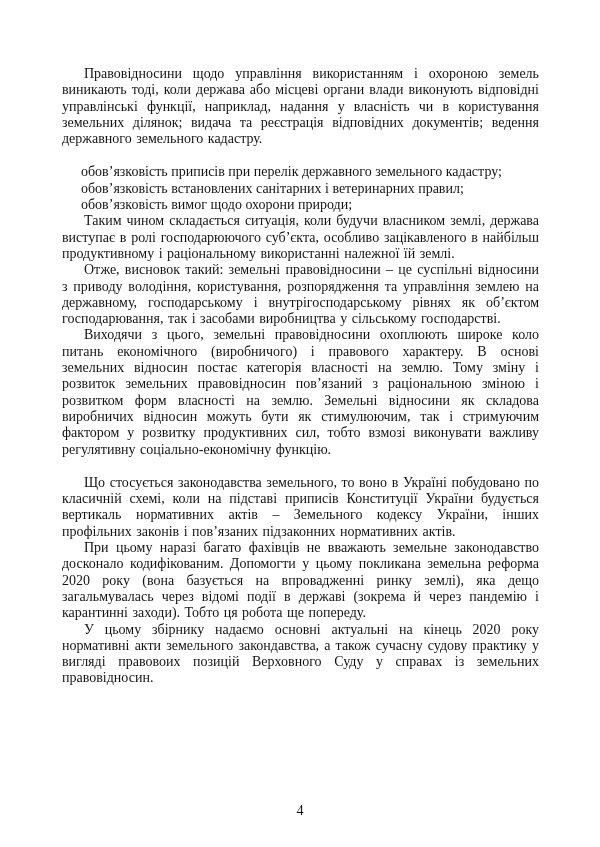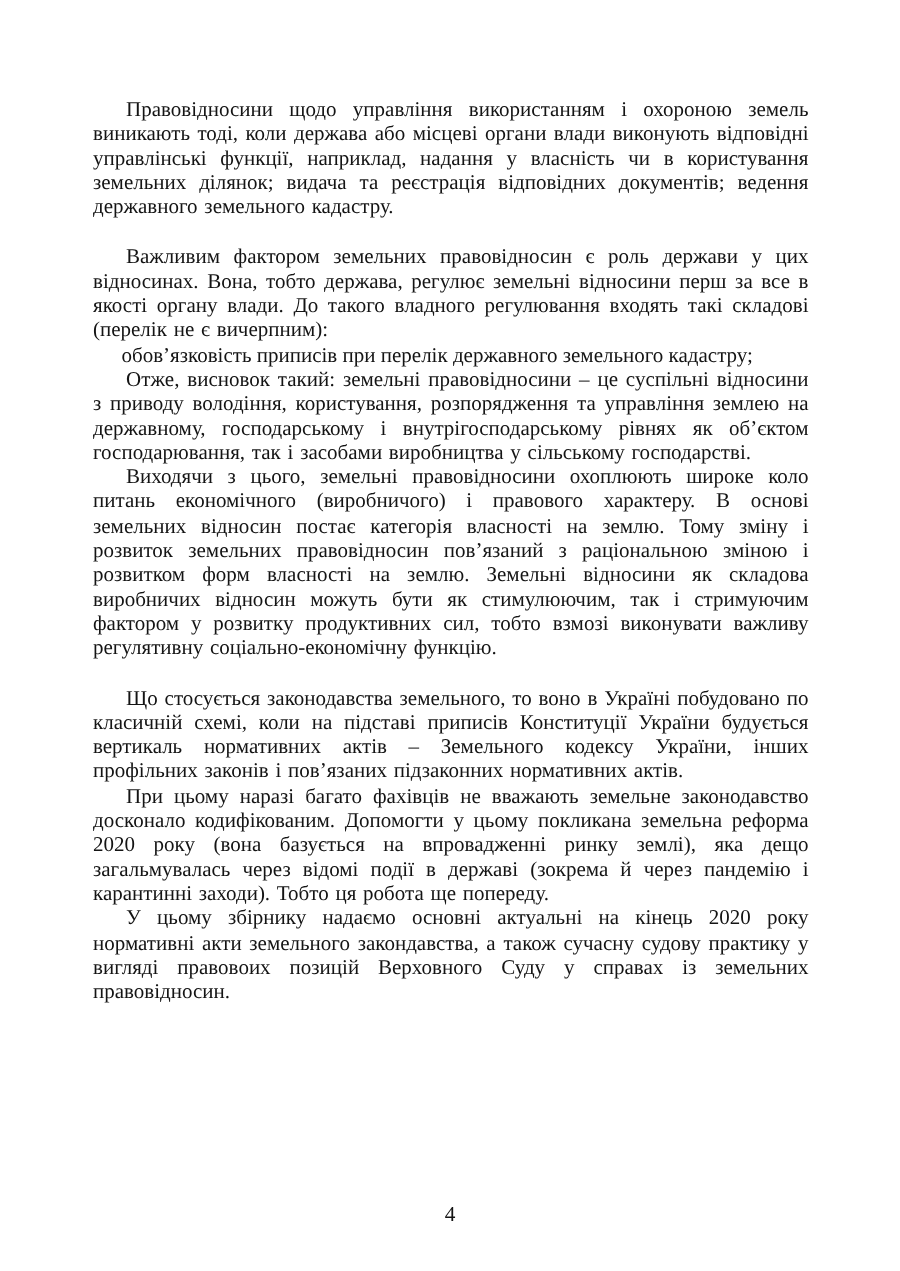--- a/index.html
+++ b/index.html
@@ -49,22 +49,24 @@
     color: #141414;
   }
 </style>
 </head>
 <body>
 
 <div class="page">
   <div class="content">
     <p class="para">Правовідносини щодо управління використанням і охороною земель виникають тоді, коли держава або місцеві органи влади виконують відповідні управлінські функції, наприклад, надання у власність чи в користування земельних ділянок; видача та реєстрація відповідних документів; ведення державного земельного кадастру.</p>
     <div class="gap"></div>
-    <p class="para">Важливим фактором земельних правовідносин є роль держави у цих відносинах. Вона, тобто держава, регулює земельні відносини перш за все в якості органу влади. До такого владного регулювання входять такі складові (перелік не є вичерпним):</p>
     <p class="list-line">обов’язковість приписів при перелік державного земельного кадастру;</p>
+    <p class="list-line">обов’язковість встановлених санітарних і ветеринарних правил;</p>
+    <p class="list-line">обов’язковість вимог щодо охорони природи;</p>
+    <p class="para">Таким чином складається ситуація, коли будучи власником землі, держава виступає в ролі господарюючого суб’єкта, особливо зацікавленого в найбільш продуктивному і раціональному використанні належної їй землі.</p>
     <p class="para">Отже, висновок такий: земельні правовідносини – це суспільні відносини з приводу володіння, користування, розпорядження та управління землею на державному, господарському і внутрігосподарському рівнях як об’єктом господарювання, так і засобами виробництва у сільському господарстві.</p>
     <p class="para">Виходячи з цього, земельні правовідносини охоплюють широке коло питань економічного (виробничого) і правового характеру. В основі земельних відносин постає категорія власності на землю. Тому зміну і розвиток земельних правовідносин пов’язаний з раціональною зміною і розвитком форм власності на землю. Земельні відносини як складова виробничих відносин можуть бути як стимулюючим, так і стримуючим фактором у розвитку продуктивних сил, тобто взмозі виконувати важливу регулятивну соціально-економічну функцію.</p>
     <div class="gap"></div>
     <p class="para">Що стосується законодавства земельного, то воно в Україні побудовано по класичній схемі, коли на підставі приписів Конституції України будується вертикаль нормативних актів – Земельного кодексу України, інших профільних законів і пов’язаних підзаконних нормативних актів.</p>
     <p class="para">При цьому наразі багато фахівців не вважають земельне законодавство досконало кодифікованим. Допомогти у цьому покликана земельна реформа 2020 року (вона базується на впровадженні ринку землі), яка дещо загальмувалась через відомі події в державі (зокрема й через пандемію і карантинні заходи). Тобто ця робота ще попереду.</p>
     <p class="para">У цьому збірнику надаємо основні актуальні на кінець 2020 року нормативні акти земельного закондавства, а також сучасну судову практику у вигляді правовоих позицій Верховного Суду у справах із земельних правовідносин.</p>
   </div>
   <div class="footer">4</div>
 </div>
 

